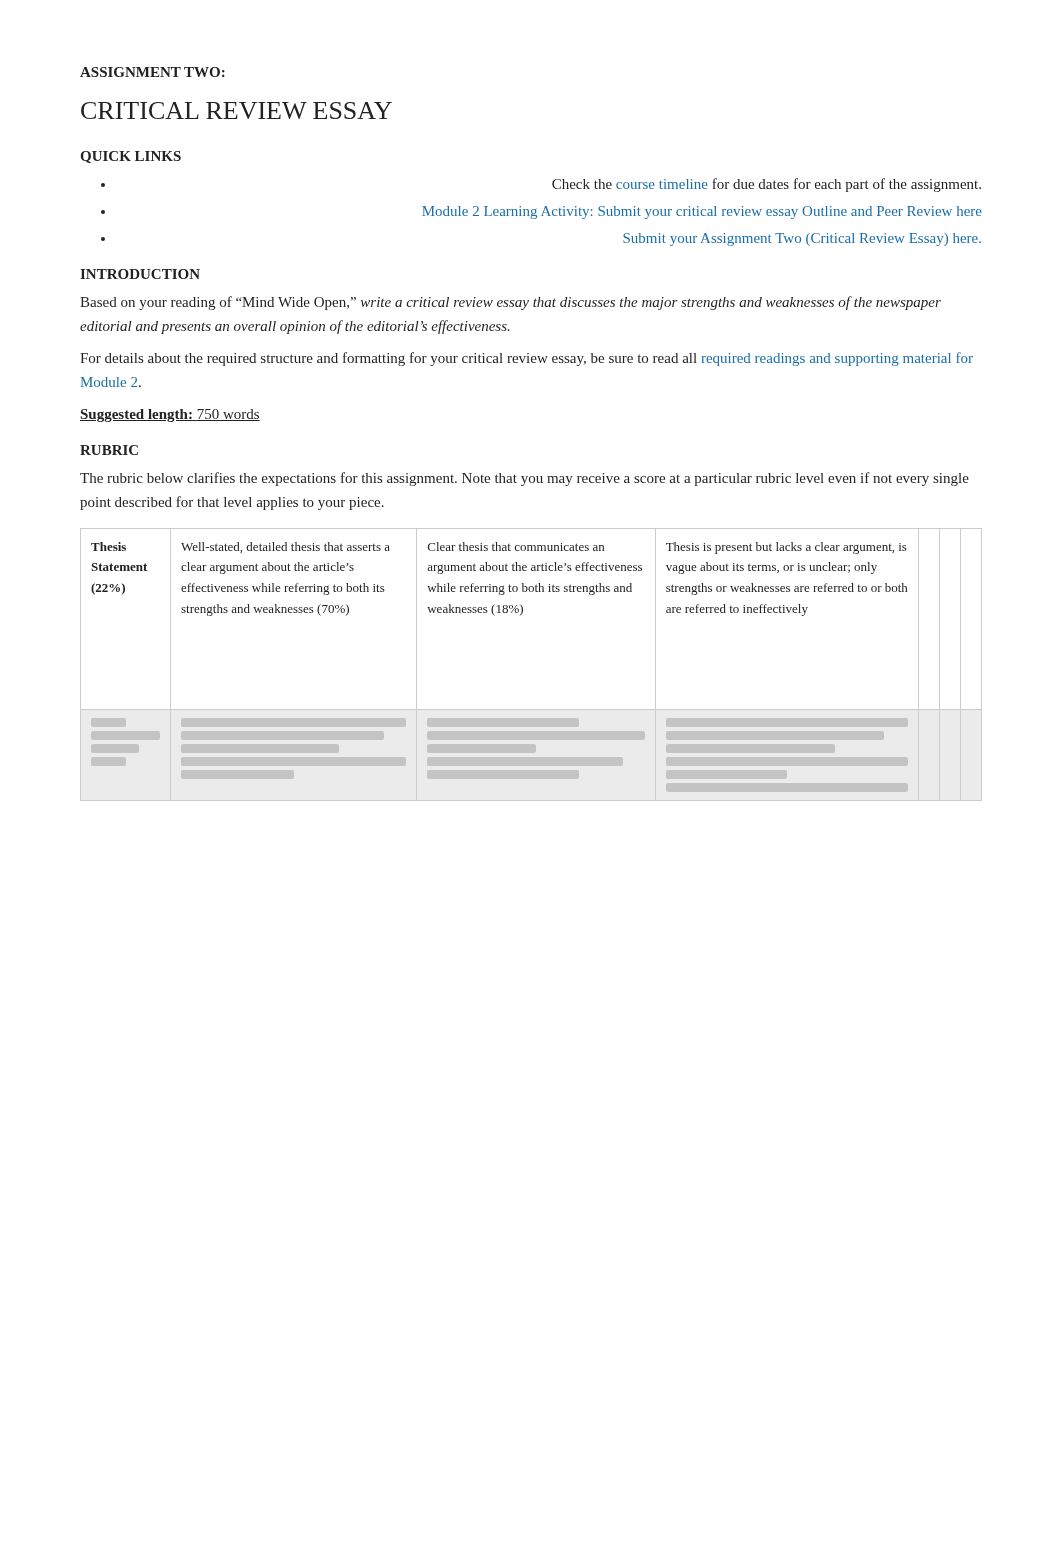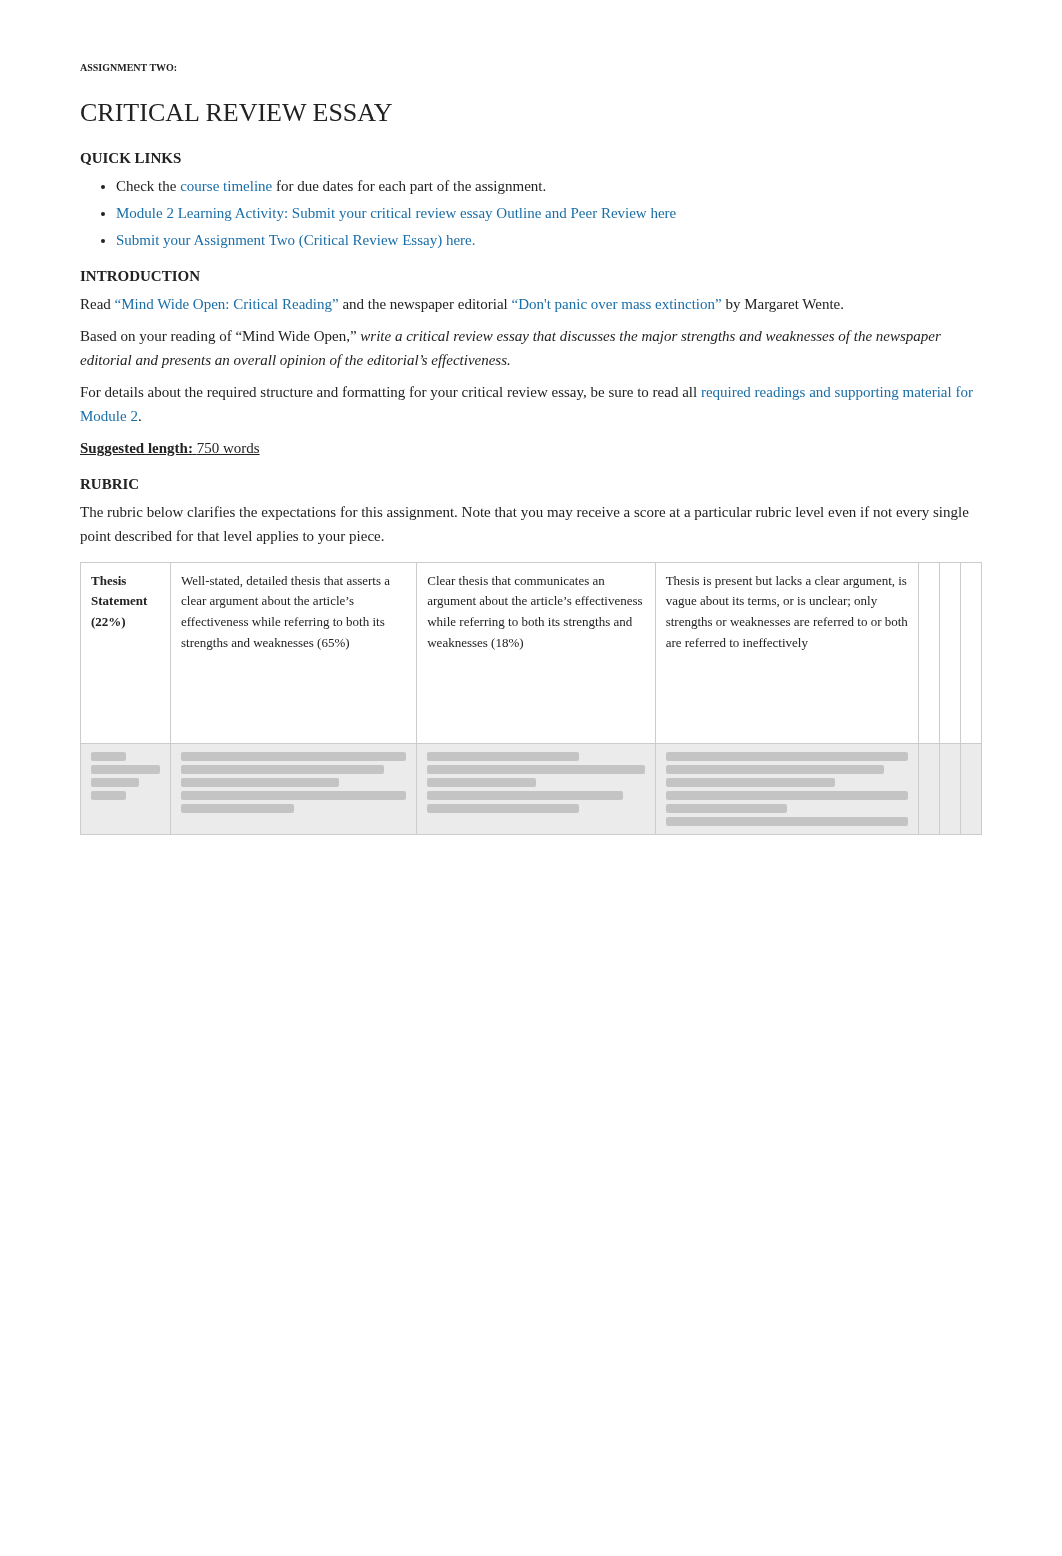--- a/index.html
+++ b/index.html
@@ -12,23 +12,23 @@
       background: #ffffff;
       font-family: Georgia, 'Times New Roman', serif;
       font-size: 15px;
       color: #222222;
       padding: 60px 80px;
       max-width: 1062px;
       line-height: 1.6;
     }
 
     .assignment-title-small {
-      font-size: 10px;
+      font-size: 15px;
       font-weight: bold;
-      margin-bottom: 16px;
+      margin-bottom: 6px;
     }
 
     .assignment-title-large {
       font-size: 26px;
       font-weight: normal;
       margin-bottom: 4px;
     }
 
     .section-header {
       font-size: 15px;
@@ -40,20 +40,21 @@
     .link-text {
       color: #1a6ea8;
       text-decoration: none;
       cursor: pointer;
     }
 
     ul.quick-links {
       list-style-type: disc;
       padding-left: 36px;
       margin-bottom: 6px;
+      text-align: right;
     }
 
     ul.quick-links li {
       margin-bottom: 3px;
     }
 
     p {
       margin-bottom: 8px;
     }
 
@@ -150,23 +151,20 @@
     </li>
     <li>
       <a class="link-text">Submit your Assignment Two (Critical Review Essay) here.</a>
     </li>
   </ul>
 </div>
 
 <div>
   <div class="section-header">INTRODUCTION</div>
 
-  <p>
-    <span>Read </span><a class="link-text">“Mind Wide Open: Critical Reading”</a><span> and the newspaper editorial </span><a class="link-text">“Don't panic over mass extinction”</a><span> by Margaret Wente.</span>
-  </p>
 
   <p>
     <span>Based on your reading of “Mind Wide Open,” </span><span class="italic-block">write a critical review essay that discusses the major strengths and weaknesses of the newspaper editorial and presents an overall opinion of the editorial’s effectiveness.</span>
   </p>
 
 
   <p>
     <span>For details about the required structure and formatting for your critical review essay, be sure to read all </span><a class="link-text">required readings and supporting material for Module 2</a><span>.</span>
   </p>
 
@@ -183,21 +181,21 @@
   <table class="rubric-table">
     <tbody>
 
       <tr>
 
         <td class="rubric-row-header">
           <strong>Thesis Statement (22%)</strong>
         </td>
 
         <td>
-          <span>Well-stated, detailed thesis that asserts a clear argument about the article’s effectiveness while referring to both its strengths and weaknesses (65%)</span>
+          <span>Well-stated, detailed thesis that asserts a clear argument about the article’s effectiveness while referring to both its strengths and weaknesses (70%)</span>
         </td>
 
         <td>
           <span>Clear thesis that communicates an argument about the article’s effectiveness while referring to both its strengths and weaknesses (18%)</span>
         </td>
 
         <td>
           <span>Thesis is present but lacks a clear argument, is vague about its terms, or is unclear; only strengths or weaknesses are referred to or both are referred to ineffectively</span>
         </td>
 

